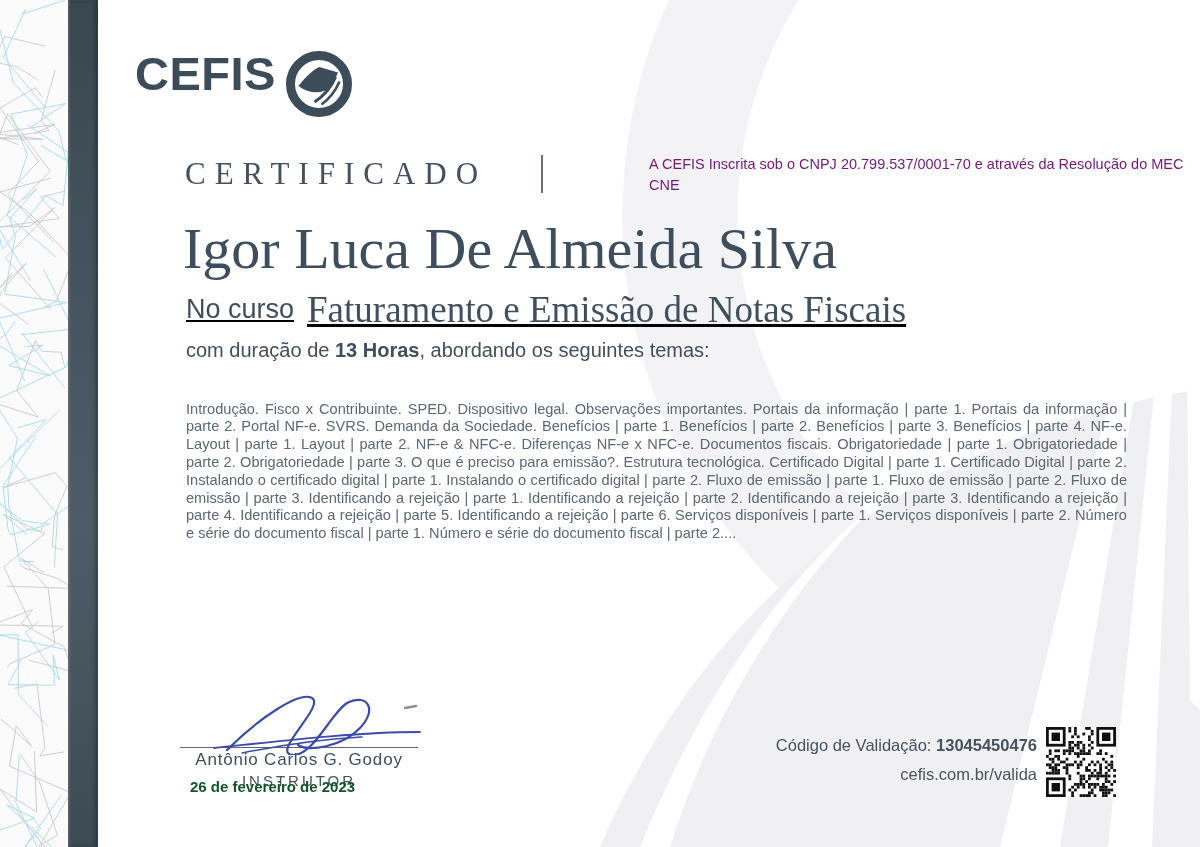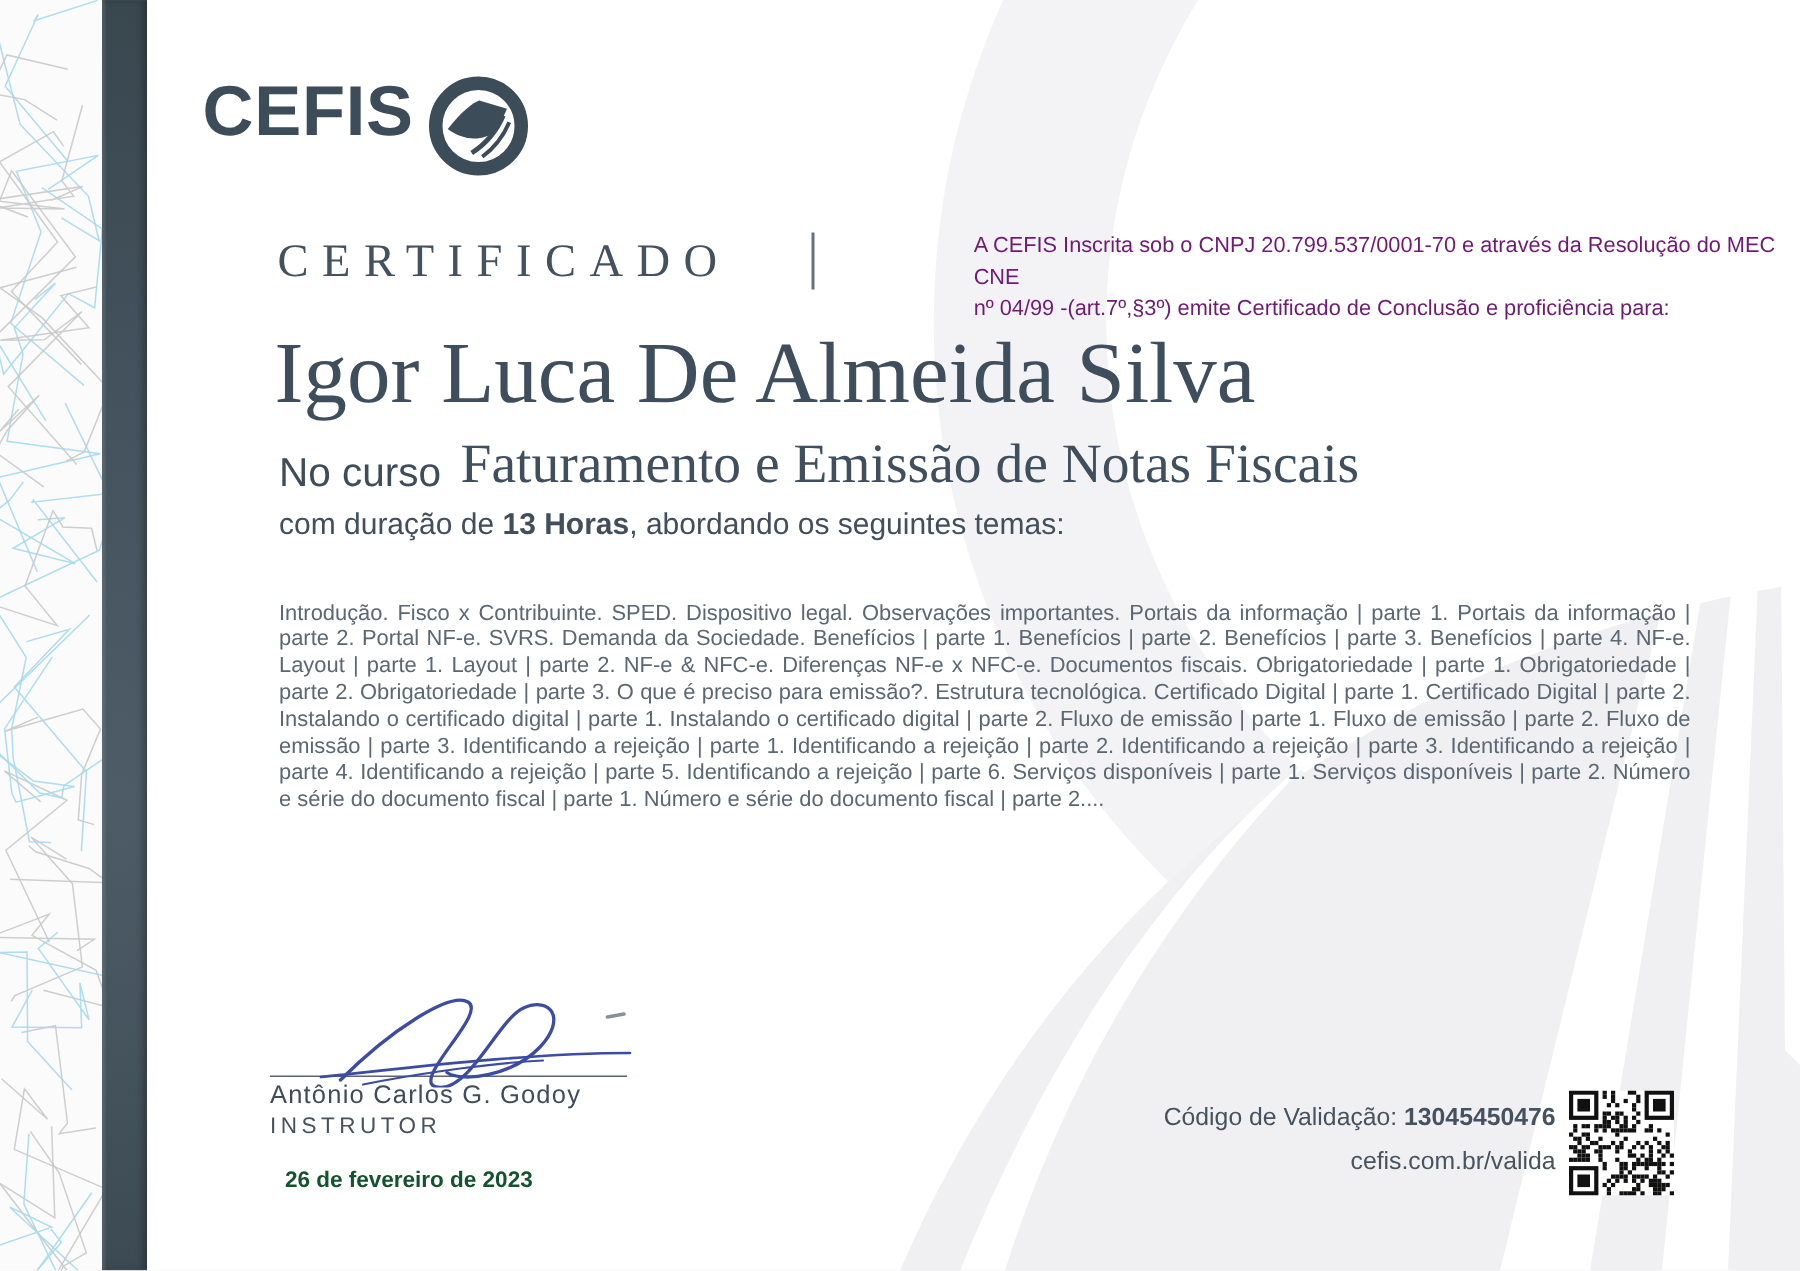--- a/index.html
+++ b/index.html
@@ -26,32 +26,32 @@
   .cert-title{
     font-family:"Liberation Serif",serif;font-weight:normal;font-size:31px;color:#44525f;
     letter-spacing:9px;margin:0;line-height:42px;white-space:nowrap;
   }
   .title-divider{width:2px;height:38px;background:#49596680;background:#4a5866;opacity:.85;margin:2px 26px 0 18px;}
   .issuer-statement{width:540px;font-size:14.5px;line-height:21px;color:#701a75;padding-top:1px;margin-left:44px;}
   .recipient-name{
     position:absolute;left:183px;top:214px;font-family:"Liberation Serif",serif;
     font-size:58px;color:#3e4e5c;line-height:1.2;white-space:nowrap;font-weight:normal;margin:0;
   }
-  .course-row{position:absolute;left:186px;top:288px;display:flex;align-items:flex-end;white-space:nowrap;}
+  .course-row{position:absolute;left:186px;top:288px;display:flex;align-items:center;white-space:nowrap;text-decoration:underline;}
   .course-prefix{font-size:27px;color:#3f4d5a;margin-right:13px;}
   .course-name{font-family:"Liberation Serif",serif;font-size:37px;color:#3f4f5d;}
   .duration-line{position:absolute;left:186px;top:339px;font-size:20px;color:#414e5b;white-space:nowrap;}
   .duration-line b{font-weight:bold;}
   .topics{
     position:absolute;left:186px;top:386px;width:941px;
     font-size:14.6px;line-height:17.8px;color:#5b6772;
     text-align:justify;text-align-last:left;
   }
   
-  .signature-block{position:absolute;left:180px;top:657px;width:238px;text-align:left;}
+  .signature-block{position:absolute;left:180px;top:687px;width:238px;text-align:center;}
   .signature-ink{display:block;margin:0 auto -8px auto;position:relative;left:18px;}
   .signature-line{border-top:1.5px solid #5a646e;width:238px;margin:0;}
   .signer-name{font-size:17px;color:#3f4c59;letter-spacing:.8px;margin-top:2px;white-space:nowrap;}
   .signer-role{font-size:15px;color:#46525e;letter-spacing:3px;margin-top:2px;}
   .issue-date{position:absolute;left:190px;top:778px;font-size:15px;font-weight:bold;color:#14532d;}
   
   .validation-block{position:absolute;right:163px;top:736px;text-align:right;color:#45525f;}
   .validation-code-line{font-size:16.5px;line-height:1.2;}
   .validation-code-line b{font-weight:bold;margin-top:10px;}
   .validation-url{font-size:16.5px;margin-top:9px;color:#47545f;}
@@ -119,21 +119,20 @@
         <path d="M50.5 27 C46.5 36.5 39.5 45.5 29.5 52" fill="none" stroke="#3d4c59" stroke-width="3.2"></path>
         <path d="M54.5 31.5 C50.5 41 44 49 36.5 54.5" fill="none" stroke="#3d4c59" stroke-width="2.6"></path>
       </svg>
     </div>
 
     <div class="title-row">
       <h1 class="cert-title">CERTIFICADO</h1>
       <div class="title-divider"></div>
       <div class="issuer-statement">
         <div>A CEFIS Inscrita sob o CNPJ 20.799.537/0001-70 e através da Resolução do MEC CNE</div>
-        <div>nº 04/99 -(art.7º,§3º) emite Certificado de Conclusão e proficiência para:</div>
       </div>
     </div>
 
     <h2 class="recipient-name">Igor Luca De Almeida Silva</h2>
 
     <div class="course-row">
       <span class="course-prefix">No curso</span>
       <span class="course-name">Faturamento e Emissão de Notas Fiscais</span>
     </div>
 

